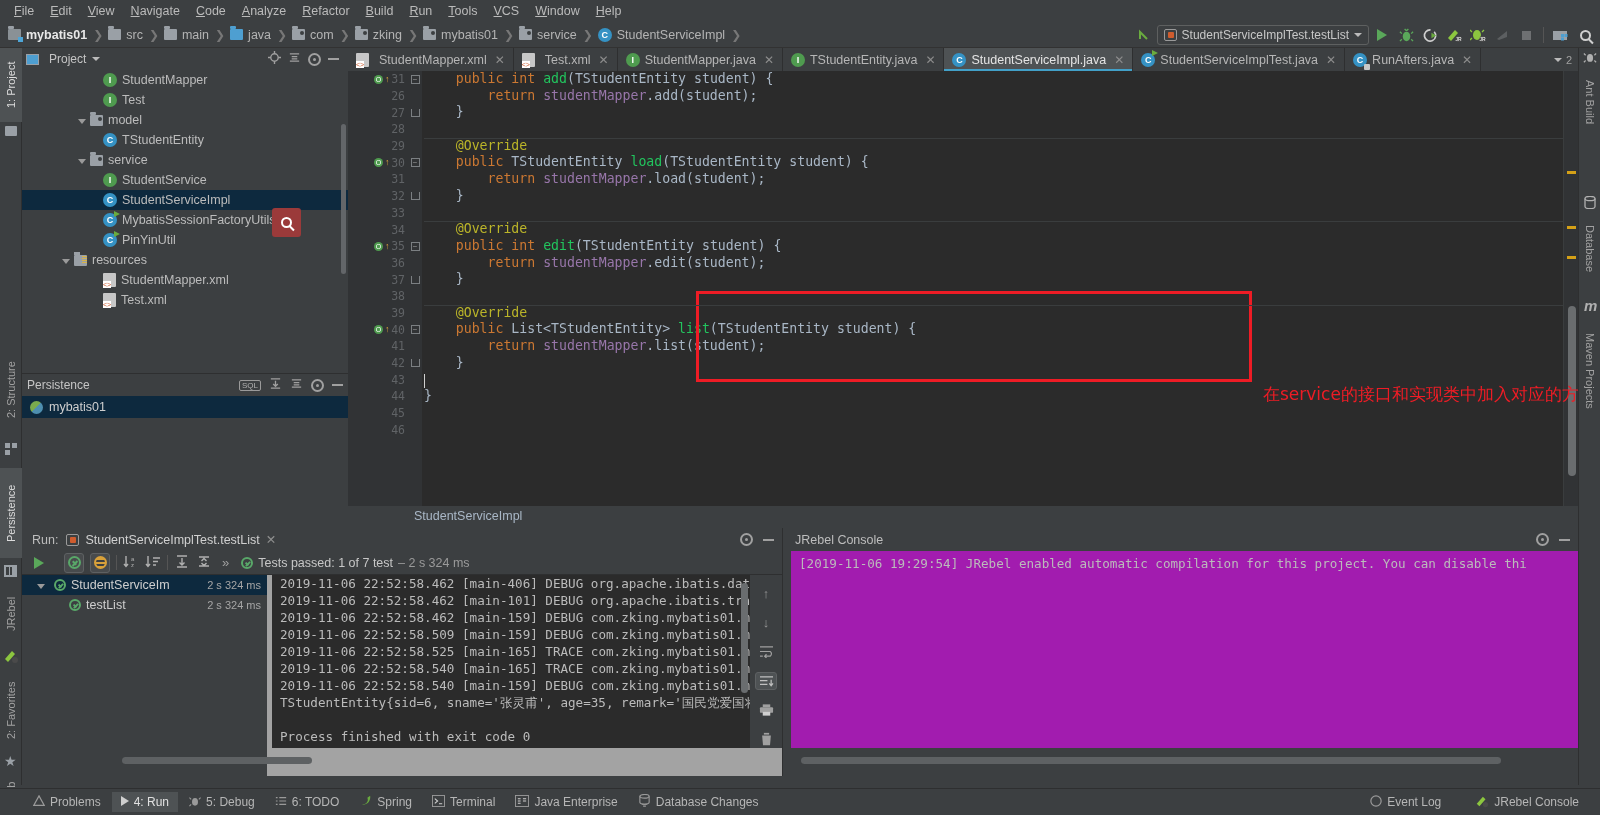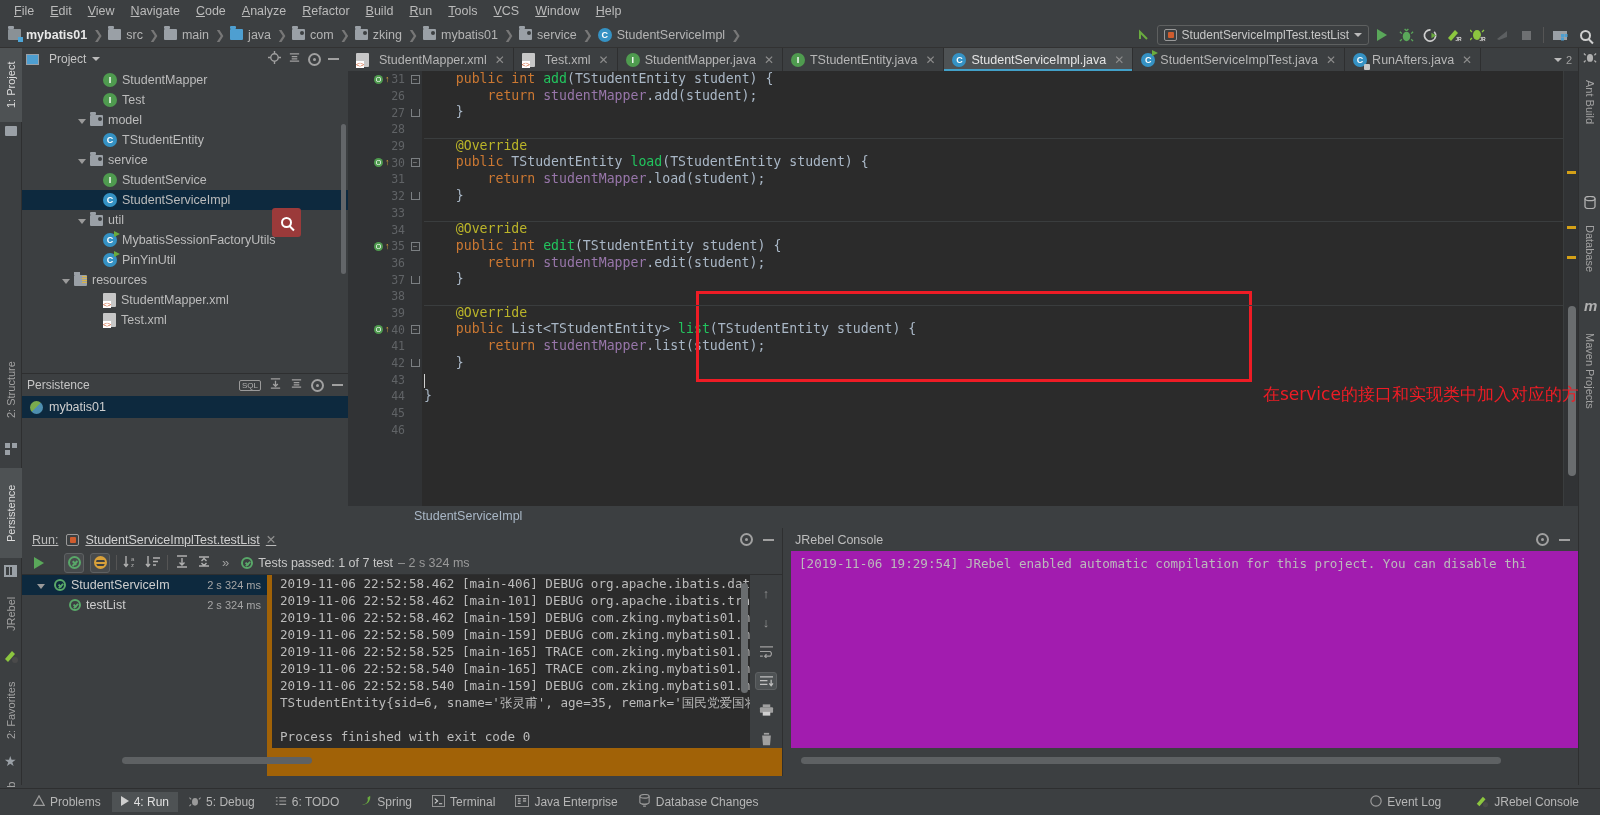--- a/index.html
+++ b/index.html
@@ -128,21 +128,21 @@
 
   .edgutter-right{position:absolute;right:14px;top:0;width:1px;height:100%;background:#3a3d3e;}
   .markbar{position:absolute;right:0;top:0;width:14px;height:100%;background:#313335;}
   .markbar .mk{position:absolute;right:2px;width:9px;height:3px;background:#d4a017;}
   .vsb{position:absolute;right:2px;width:8px;background:#6a6d6f;border-radius:4px;}
 
   .crumbbar{position:absolute;left:348px;top:506px;width:1230px;height:20px;background:#3c3f41;
             display:flex;align-items:center;padding-left:66px;font-size:12.5px;color:#a9b7c6;}
 
   
-  .runpanel{position:absolute;left:22px;top:528px;width:760px;height:248px;background:#a16207;text-decoration:underline;}
+  .runpanel{position:absolute;left:22px;top:528px;width:760px;height:248px;background:#a3a3a3;}
   .runhead{height:23px;display:flex;align-items:center;padding-left:10px;gap:8px;background:#3c3f41;}
   .runhead .rl{font-size:12.5px;color:#bdbdbd;}
   .runtab{display:flex;align-items:center;gap:6px;font-size:12.5px;color:#d0d0d0;}
   .runtab .x{color:#8d8d8d;}
   .testico{width:13px;height:12px;background:#3c3f41;border:1px solid #9a9a9a;border-radius:2px;position:relative;}
   .testico:after{content:"";position:absolute;left:3px;top:2px;width:6px;height:6px;background:#cf5c2e;border-radius:1px;}
   .runhead .acts{margin-left:auto;display:flex;gap:10px;align-items:center;padding-right:8px;}
 
   .runtoolbar{position:absolute;top:23px;left:0;width:100%;height:24px;display:flex;align-items:center;
               gap:6px;padding-left:6px;background:#3c3f41;border-bottom:1px solid #2e2f30;}
@@ -462,26 +462,20 @@
           <span class="cicon i">I</span>
           <span>StudentService</span>
         </div>
         <div class="trow sel">
           <span style="display:inline-block;width:72px;"></span>
           <span style="width:9px;display:inline-block;"></span>
           <span class="cicon">C</span>
           <span>StudentServiceImpl</span>
         </div>
         <div class="trow">
-          <span style="display:inline-block;width:56px;"></span>
-          <span class="tri open"></span>
-          <span class="fldr pkg"></span>
-          <span>util</span>
-        </div>
-        <div class="trow">
           <span style="display:inline-block;width:72px;"></span>
           <span style="width:9px;display:inline-block;"></span>
           <span class="cicon" style="position:relative;">C<i style="position:absolute;right:-3px;top:-2px;width:0;height:0;border-left:6px solid #6aab3f;border-top:3.5px solid transparent;border-bottom:3.5px solid transparent;"></i></span>
           <span>MybatisSessionFactoryUtils</span>
         </div>
         <div class="trow">
           <span style="display:inline-block;width:72px;"></span>
           <span style="width:9px;display:inline-block;"></span>
           <span class="cicon" style="position:relative;">C<i style="position:absolute;right:-3px;top:-2px;width:0;height:0;border-left:6px solid #6aab3f;border-top:3.5px solid transparent;border-bottom:3.5px solid transparent;"></i></span>
           <span>PinYinUtil</span>

